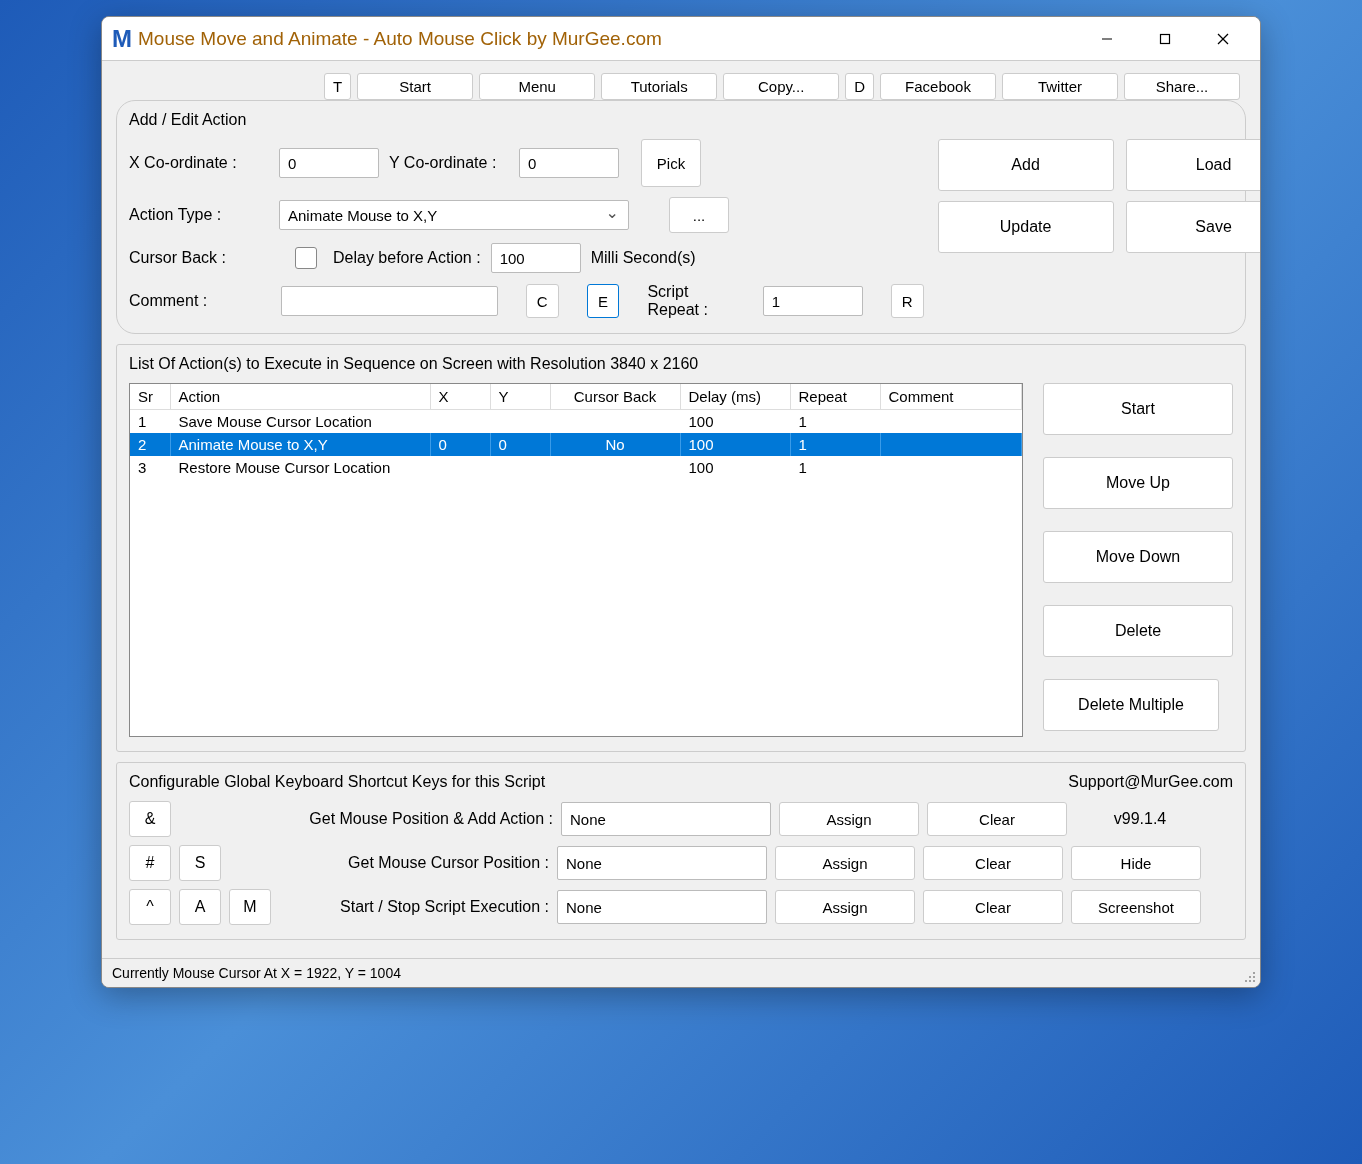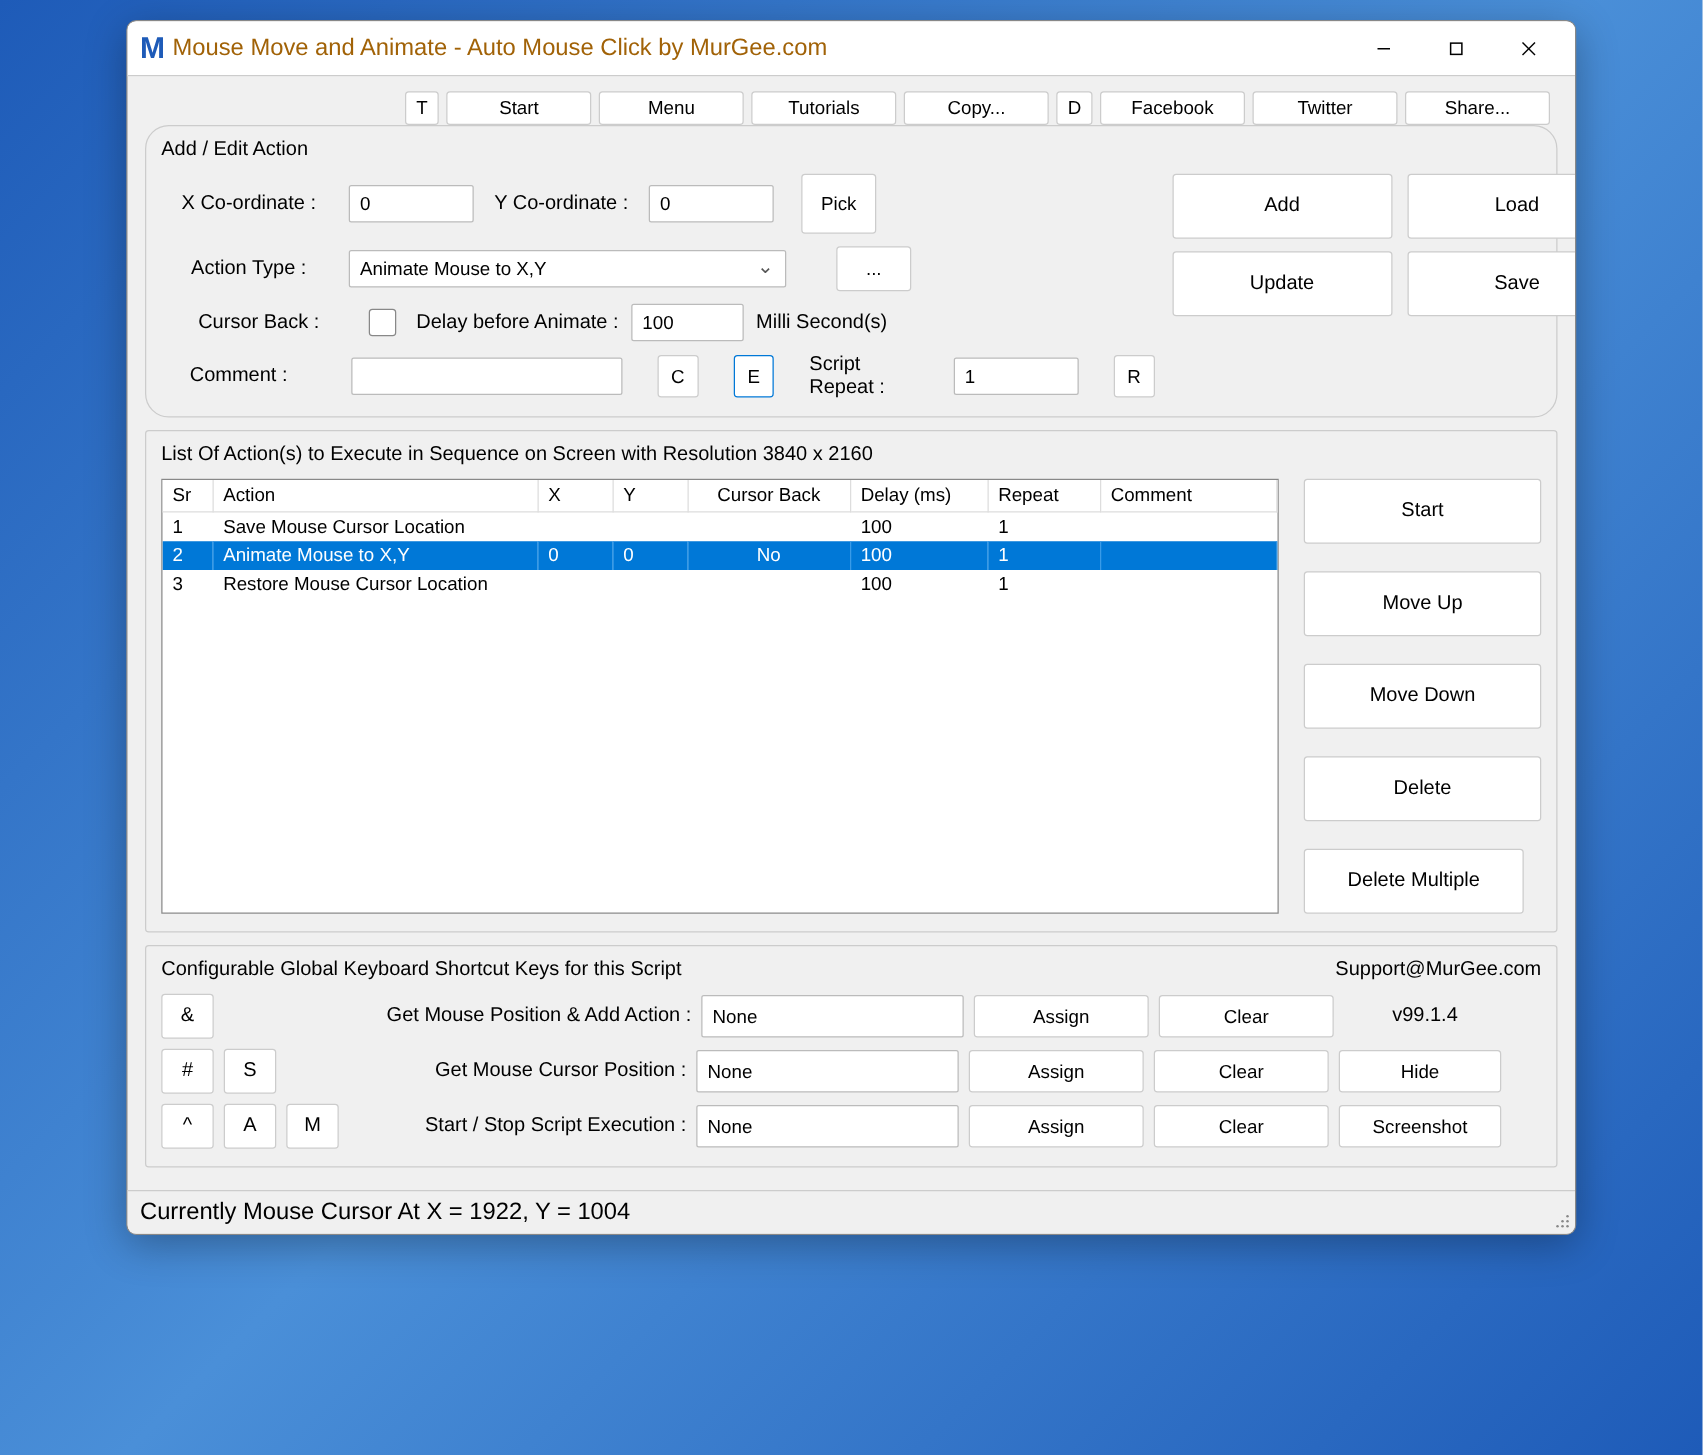--- a/index.html
+++ b/index.html
@@ -85,21 +85,21 @@
   margin-bottom: 10px;
 }
 .group-title {
   font-size: 16px;
   margin-bottom: 10px;
   color: #000;
 }
 
 .row { display: flex; align-items: center; gap: 10px; margin-bottom: 10px; }
 .label { font-size: 16px; color: #000; }
-.label.r { text-align: center; }
+.label.r { text-align: left; }
 .input {
   background: #fff;
   border: 1px solid #bbb;
   border-radius: 2px;
   padding: 4px 8px;
   font-size: 15px;
   height: 30px;
 }
 .select {
   background: #fff;
@@ -167,21 +167,21 @@
   display: flex;
   align-items: center;
   justify-content: center;
   font-size: 16px;
   cursor: pointer;
 }
 
 .statusbar {
   border-top: 1px solid #ccc;
   padding: 6px 10px;
-  font-size: 19px;
+  font-size: 14px;
   background: #f0f0f0;
 }
 .resize-grip {
   position: absolute;
   right: 4px;
   bottom: 4px;
   width: 16px;
   height: 16px;
 }
 .blue-border { border: 1px solid #0078d7; }
@@ -243,21 +243,21 @@
             <div class="select-wrap" style="flex:0 0 350px;">
               <select class="select" style="width:350px;">
                 <option>Animate Mouse to X,Y</option>
               </select>
             </div>
             <button class="btn" style="width:60px;height:36px;margin-left:30px;">...</button>
           </div>
           <div class="row">
             <span class="label r" style="width:156px;">Cursor Back :</span>
             <div class="checkbox"></div>
-            <span class="label" style="margin-left:6px;">Delay before Animate :</span>
+            <span class="label" style="margin-left:6px;">Delay before Action :</span>
             <input class="input" style="width: 90px;" value="100">
             <span class="label">Milli Second(s)</span>
           </div>
           <div class="row" style="margin-bottom:0;gap:28px;">
             <span class="label r" style="width:150px;">Comment :</span>
             <input class="input" style="flex: 1 1 0%; max-width: 520px;" value="">
             <button class="btn small" style="height:34px;width:36px;">C</button>
             <button class="btn small blue-border" style="height:34px;width:36px;">E</button>
             <span class="label">Script Repeat :</span>
             <input class="input" style="width: 100px;" value="1">

